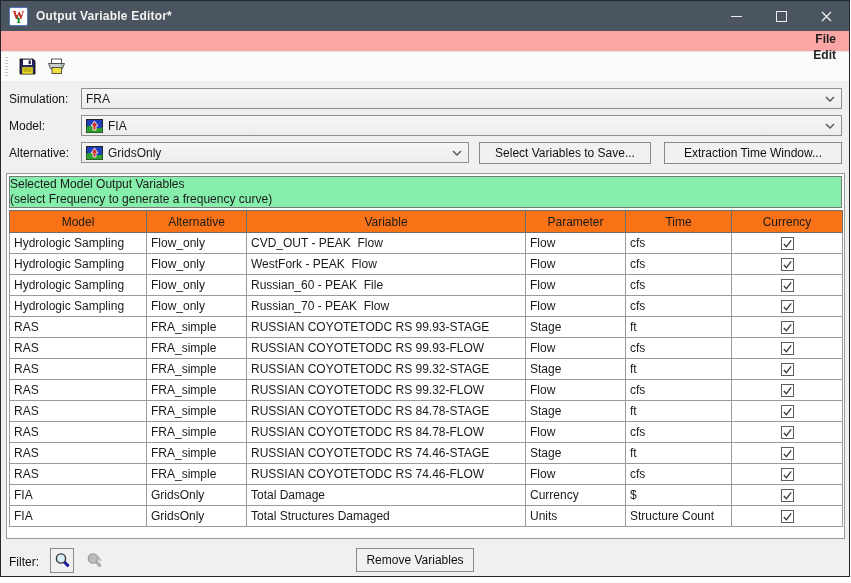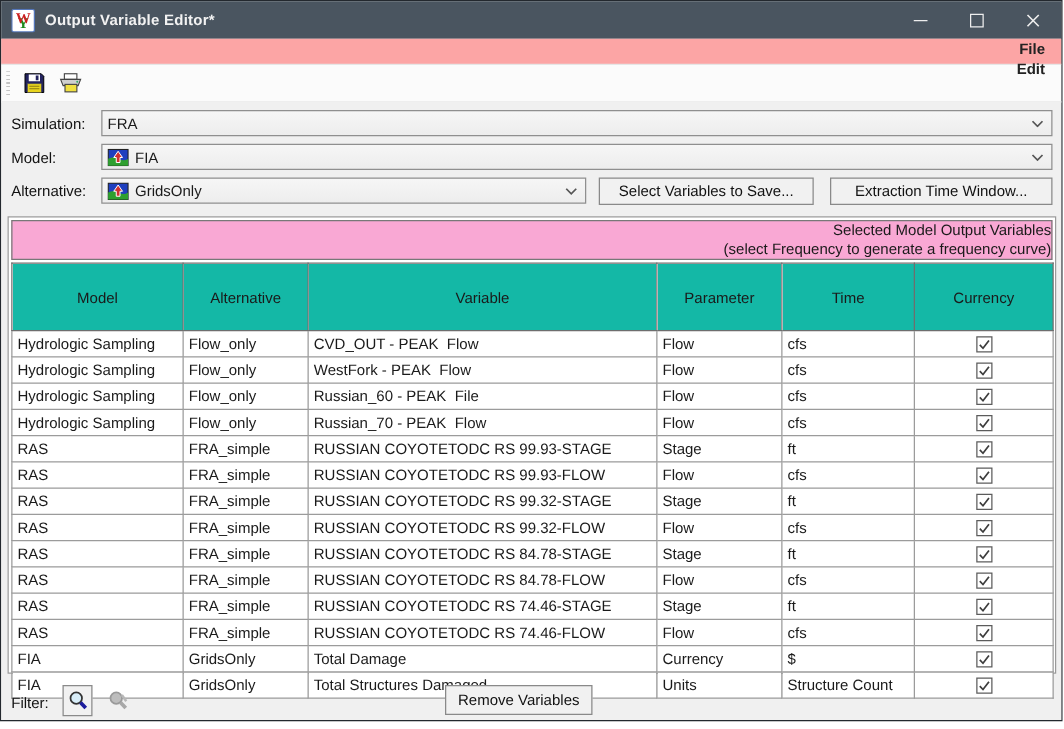--- a/index.html
+++ b/index.html
@@ -53,30 +53,30 @@
   .btn{
     position:absolute;box-sizing:border-box;background:#f1f1f1;border:1px solid #898989;
     font-family:"Liberation Sans",sans-serif;font-size:12px;color:#111;padding:0;
   }
   
   .table-panel{
     position:absolute;left:5px;top:92px;width:839px;height:366px;
     box-sizing:border-box;border:1px solid #9a9a9a;background:#ffffff;padding:2px;
   }
   .tbl-title{
-    height:32px;box-sizing:border-box;border:1px solid #787878;background:#f9a8d4;
-    text-align:right;display:flex;flex-direction:column;justify-content:center;line-height:15px;
+    height:32px;box-sizing:border-box;border:1px solid #787878;background:#86efac;
+    text-align:left;display:flex;flex-direction:column;justify-content:center;line-height:15px;
   }
   .grid{
     border-collapse:collapse;table-layout:fixed;width:833px;margin-top:2px;
     font-size:12px;
   }
   .grid th{
-    height:21px;background:#14b8a6;border:1px solid #6e6e6e;
-    font-weight:400;padding:16px 3px;overflow:hidden;white-space:pre;
+    height:21px;background:#f97316;border:1px solid #6e6e6e;
+    font-weight:400;padding:0 3px;overflow:hidden;white-space:pre;
   }
   .grid td{
     height:20px;border:1px solid #9b9b9b;background:#ffffff;
     padding:0 4px;overflow:hidden;white-space:pre;
   }
   .grid{border:1px solid #5d5d5d;}
   td.freq-cell{padding:0;}
   .cb{
     width:13px;height:13px;box-sizing:border-box;border:1px solid #5c5c5c;background:#fff;
     margin:0 auto;display:flex;align-items:center;justify-content:center;

